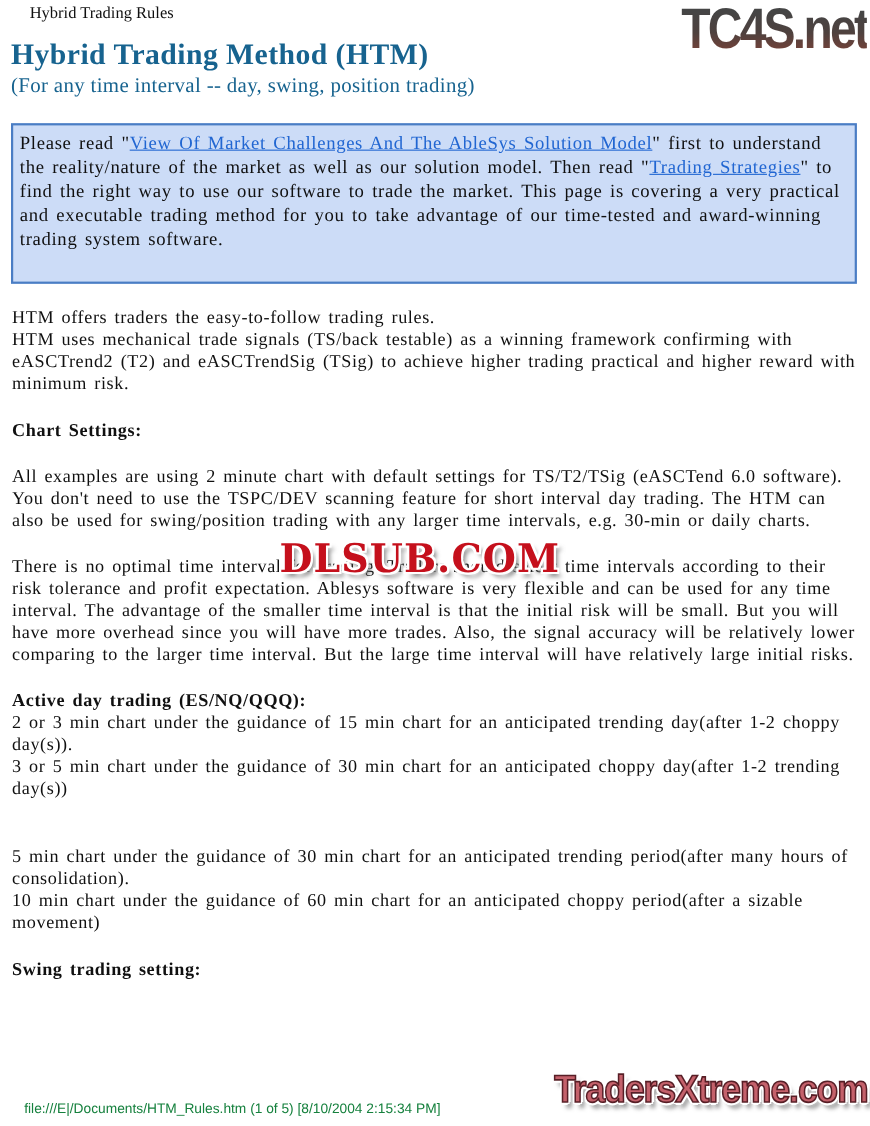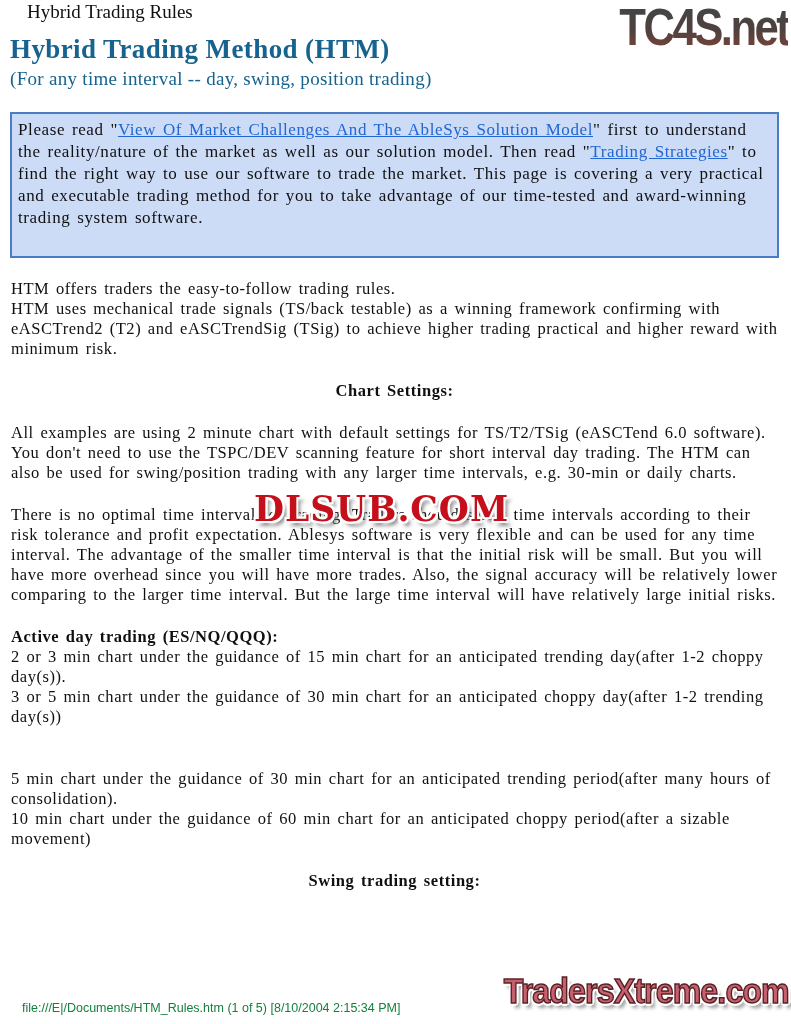--- a/index.html
+++ b/index.html
@@ -17,21 +17,21 @@
     width: 791px; height: 1024px;
     position: relative;
     background: #ffffff;
     overflow: hidden;
     font-family: "Liberation Serif", serif;
     color: #101010;
   }
 
   .top-label {
     position: absolute; top: 5px; left: 27px;
-    font-size: 19px; line-height: 14px;
+    font-size: 15px; line-height: 14px;
   }
 
   .tc4s-logo {
     position: absolute; top: 1px; right: 3px;
     font-family: "Liberation Sans", sans-serif;
     font-weight: bold;
     font-size: 52px; line-height: 52px;
     letter-spacing: -3px;
     transform: scaleX(0.84);
     transform-origin: 100% 0;
@@ -70,21 +70,21 @@
     color: var(--link-blue);
     cursor: pointer;
   }
 
   .body-copy {
     margin: 21px 13px 0 11px;
     font-size: 16.5px; line-height: 20px;
     letter-spacing: 0.55px; word-spacing: 2px;
   }
   .body-copy p { margin: 1px 0 22px 0; }
-  .body-copy .bold, .body-copy b { font-weight: bold; text-align: center; }
+  .body-copy .bold, .body-copy b { font-weight: bold; }
 
   .watermark {
     position: absolute; left: 254px; top: 488px;
     font-family: "DejaVu Serif", serif;
     font-weight: bold;
     font-size: 36px; line-height: 40px;
     letter-spacing: 1px;
     color: var(--wm-red);
     text-shadow:
       -2px -2px 0 #ffffff, 2px -2px 0 #ffffff,

